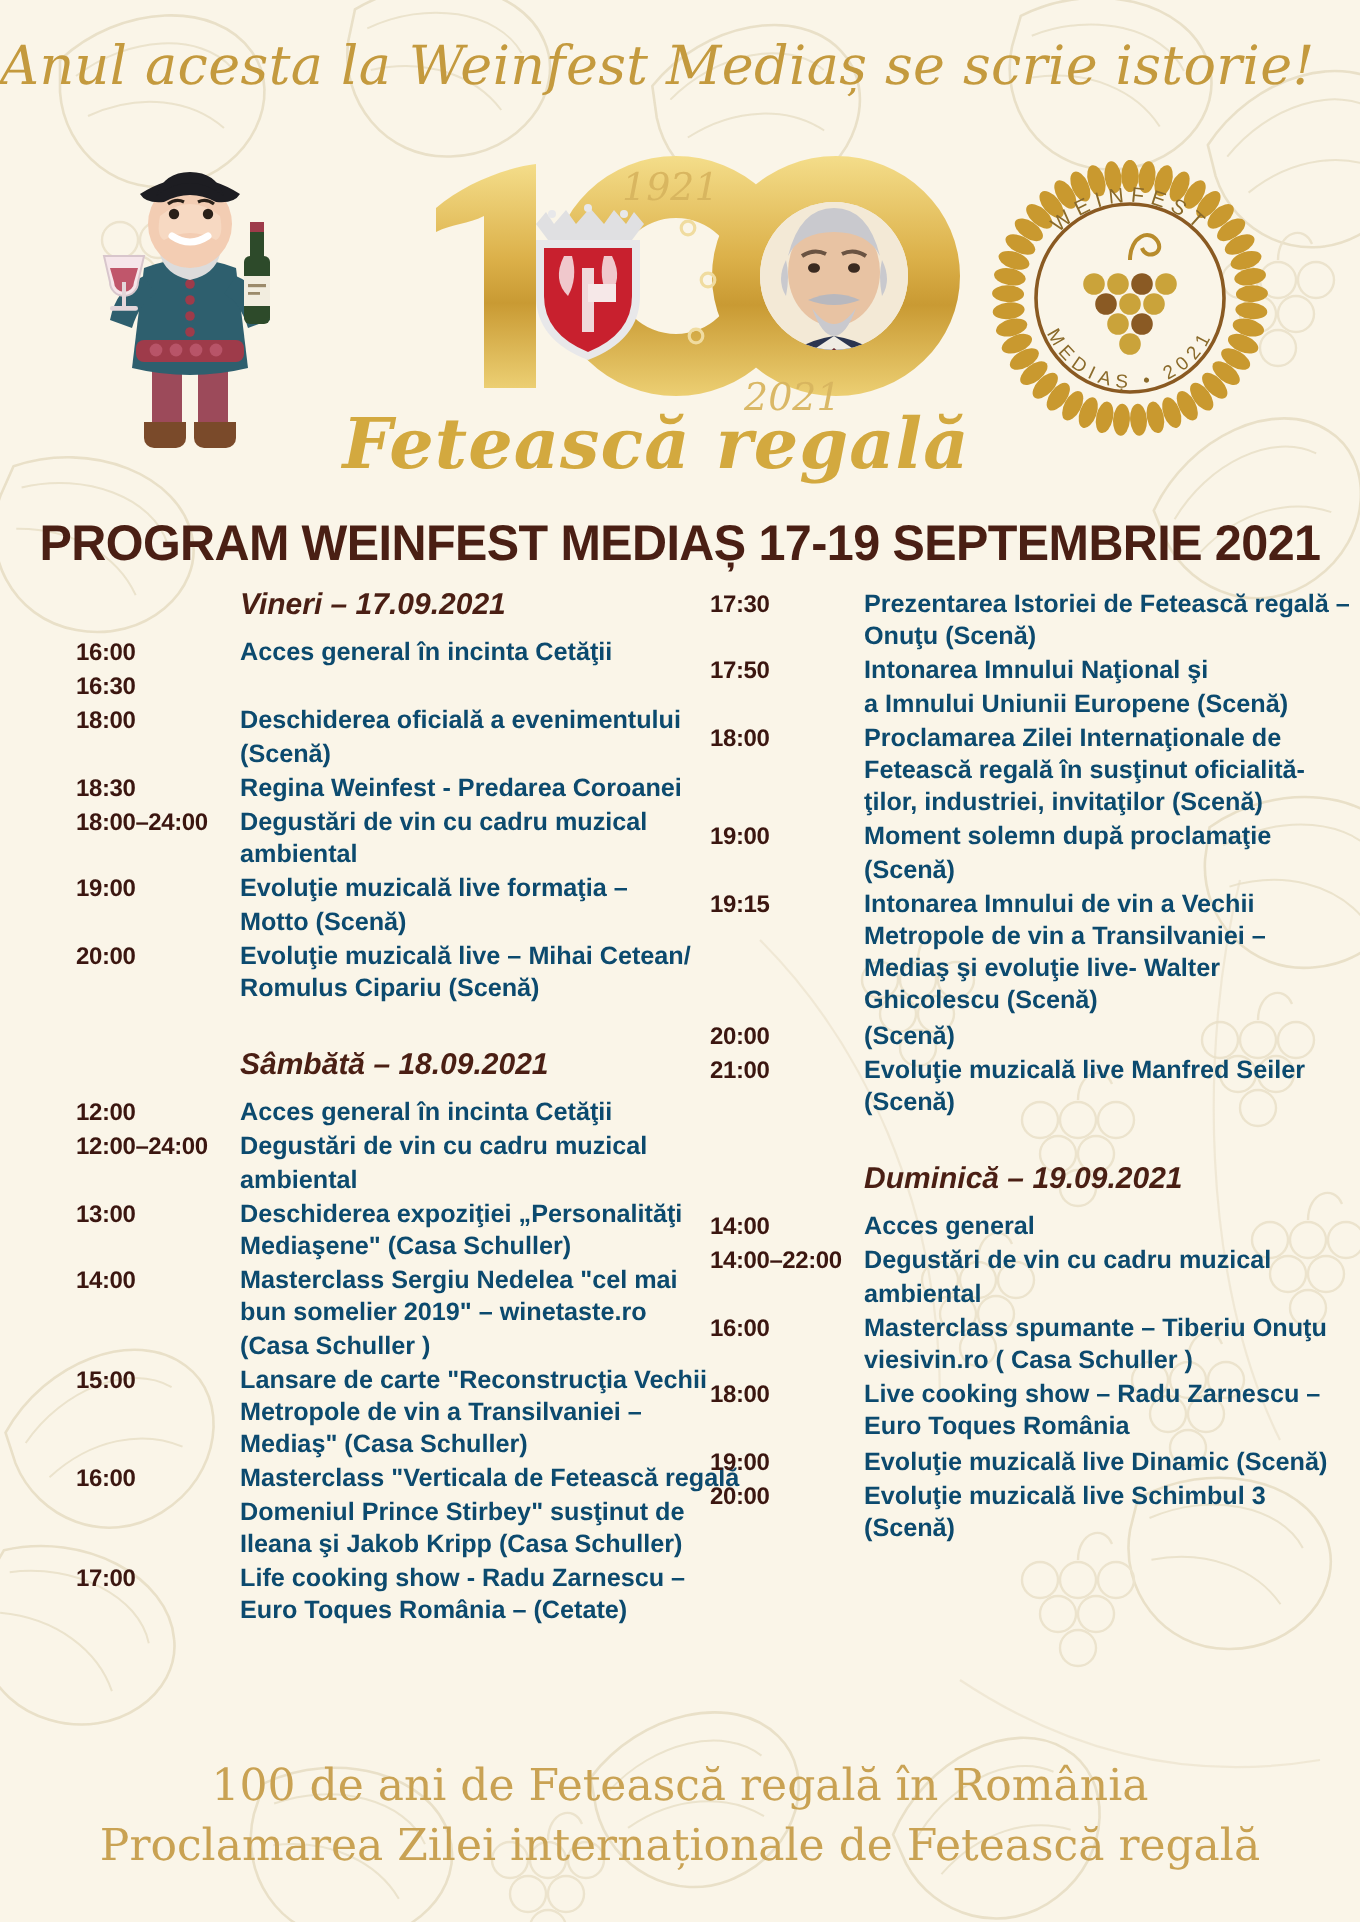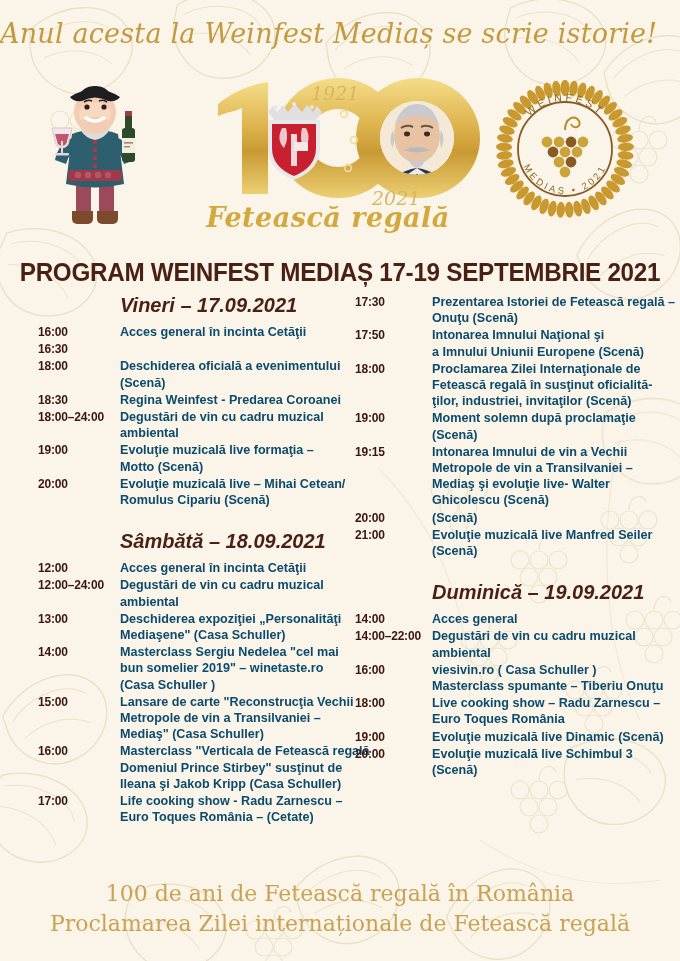--- a/index.html
+++ b/index.html
@@ -61,21 +61,21 @@
   .seal { position: absolute; left: 496px; top: 8px; }
 
   .brandscript {
     position: absolute;
     left: 0; top: 130px;
     width: 656px;
     text-align: center;
     font-family: "DejaVu Serif", serif;
     font-style: italic;
     font-weight: 700;
-    font-size: 27px;
+    font-size: 35px;
     color: #d3a93f;
     letter-spacing: 0.5px;
   }
 
   
   .program-title {
     position: absolute;
     top: 258px;
     left: 0;
     width: 680px;
@@ -95,21 +95,21 @@
     left: 0;
     width: 680px;
     height: 570px;
   }
 
   .col { position: absolute; top: 0; }
   .col-left  { left: 38px;  width: 300px; }
   .col-right { left: 355px; width: 305px; }
 
   .day-heading {
-    font-size: 20px;
+    font-size: 15px;
     font-weight: 700;
     font-style: italic;
     color: #4a1f14;
     padding-left: 82px;
     margin-bottom: 7px;
     white-space: nowrap;
   }
   .col-right .day-heading { padding-left: 77px; }
 
   .day-heading.spaced { margin-top: 22px; }
@@ -590,22 +590,22 @@
         <div class="sched-row">
           <div class="sched-time">14:00–22:00</div>
           <div class="sched-desc">
             <span class="ln">Degustări de vin cu cadru muzical</span>
             <span class="ln">ambiental</span>
           </div>
         </div>
         <div class="sched-row">
           <div class="sched-time">16:00</div>
           <div class="sched-desc">
+            <span class="ln">Masterclass spumante – Tiberiu Onuţu</span>
             <span class="ln">viesivin.ro ( Casa Schuller )</span>
-            <span class="ln">Masterclass spumante – Tiberiu Onuţu</span>
           </div>
         </div>
         <div class="sched-row">
           <div class="sched-time">18:00</div>
           <div class="sched-desc">
             <span class="ln">Live cooking show – Radu Zarnescu –</span>
             <span class="ln">Euro Toques România</span>
           </div>
         </div>
         <div class="sched-row">

